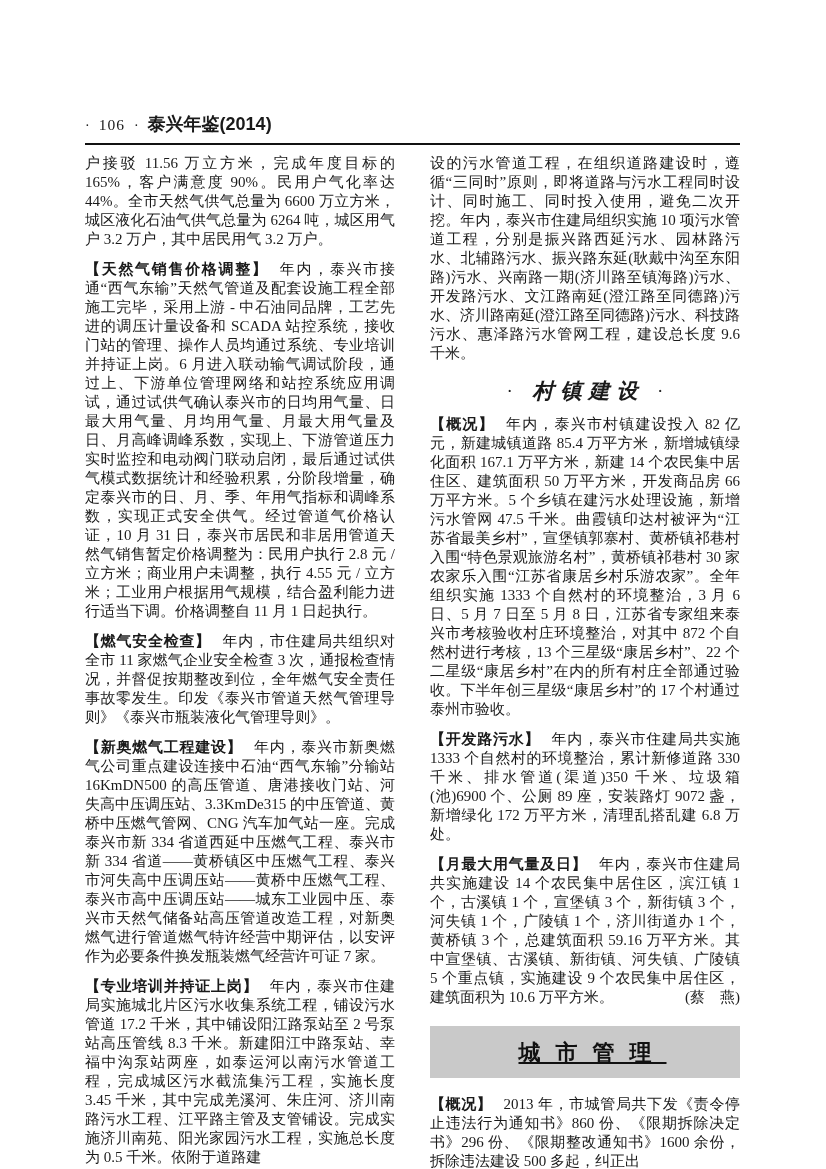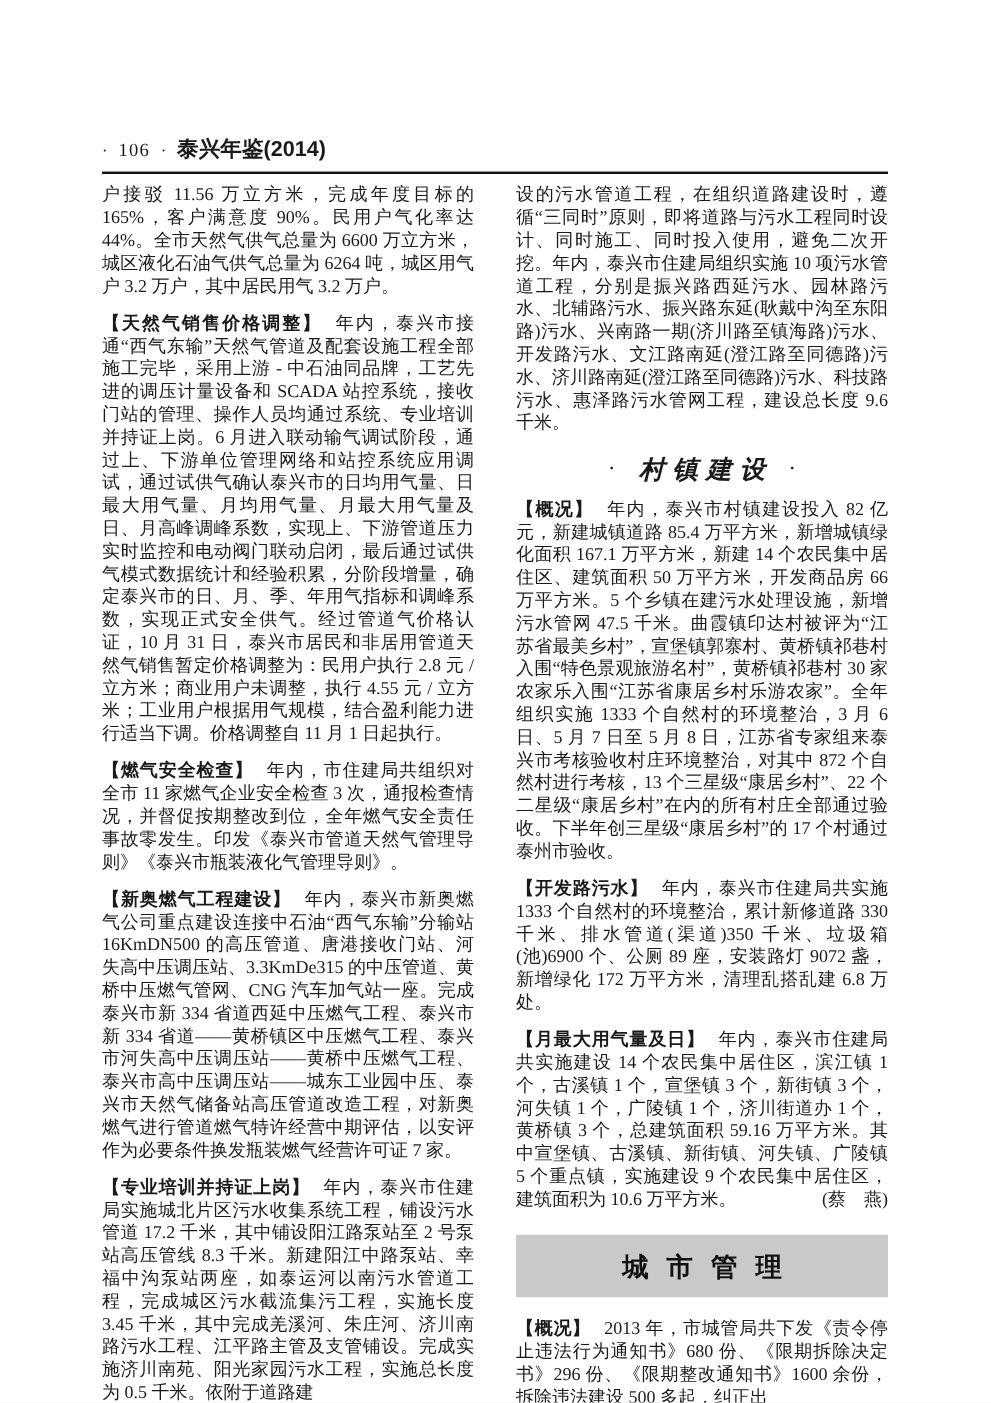--- a/index.html
+++ b/index.html
@@ -28,21 +28,21 @@
   }
   .columns { display:flex; gap:35px; margin-top:9px; }
   .col {
     width:317px;
     font-size:15px; line-height:19px;
     text-align:justify;
   }
   p { margin:0; }
   .entry { margin-top:11px; }
   .entry-label {
-    font-family:Liberation Sans, sans-serif;
+    font-family:Liberation Serif, serif;
     font-weight:bold;
     margin-right:0.75em;
     white-space:nowrap;
   }
   .village-heading {
     display:flex; justify-content:center; align-items:center;
     gap:13px;
     margin:15px 0 11px 0;
     font-size:21px; line-height:26px;
     font-weight:bold; font-style:italic;
@@ -52,21 +52,21 @@
   .village-heading .vh-dot { font-style:normal; font-weight:normal; font-size:17px; }
   .section-box {
     margin:19px 0 17px 0;
     height:52px;
     background:#c9c9c9;
     display:flex; align-items:center; justify-content:center;
     font-family:"Liberation Sans","DejaVu Sans",sans-serif;
     font-weight:bold; font-size:22px;
     color:#111111;
   }
-  .section-box .sb-title { letter-spacing:15px; text-indent:15px; }
+  .section-box .sb-title { letter-spacing:15px; text-indent:15px;text-decoration:underline; }
   .attribution { float:right; }
 </style>
 </head>
 <body>
 
 <div class="page">
 
   <div class="page-header">
     <span class="dot">·</span>
     <span class="page-num">106</span>
@@ -115,19 +115,19 @@
 
       <p class="body-par entry">
         <span class="entry-label">【月最大用气量及日】</span><span>年内，泰兴市住建局共实施建设 14 个农民集中居住区，滨江镇 1 个，古溪镇 1 个，宣堡镇 3 个，新街镇 3 个，河失镇 1 个，广陵镇 1 个，济川街道办 1 个，黄桥镇 3 个，总建筑面积 59.16 万平方米。其中宣堡镇、古溪镇、新街镇、河失镇、广陵镇 5 个重点镇，实施建设 9 个农民集中居住区，建筑面积为 10.6 万平方米。</span><span class="attribution">(蔡　燕)</span>
       </p>
 
       <div class="section-box">
         <span class="sb-title">城市管理</span>
       </div>
 
       <p class="body-par">
-        <span class="entry-label">【概况】</span><span>2013 年，市城管局共下发《责令停止违法行为通知书》680 份、《限期拆除决定书》296 份、《限期整改通知书》1600 余份，拆除违法建设 500 多起，纠正出</span>
+        <span class="entry-label">【概况】</span><span>2013 年，市城管局共下发《责令停止违法行为通知书》860 份、《限期拆除决定书》296 份、《限期整改通知书》1600 余份，拆除违法建设 500 多起，纠正出</span>
       </p>
     </div>
 
   </div>
 
 </div>
 
 </body></html>

